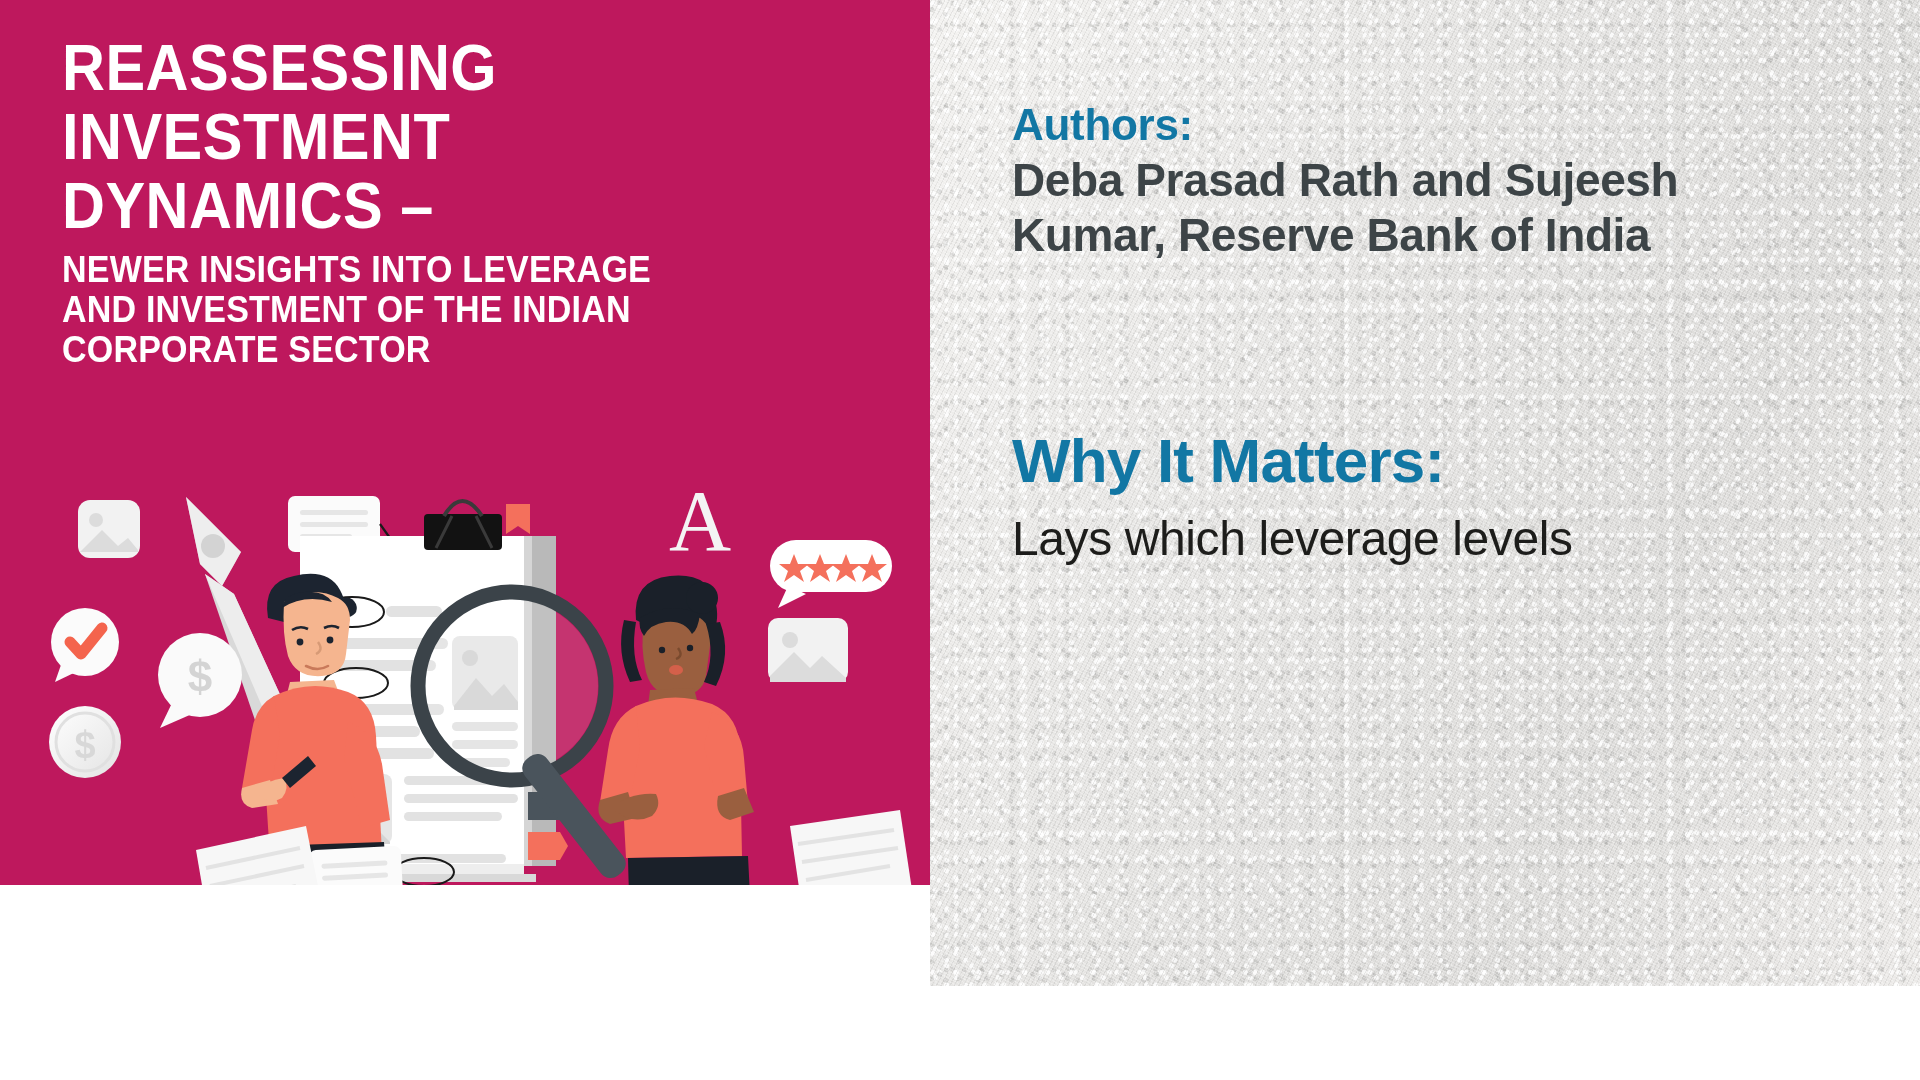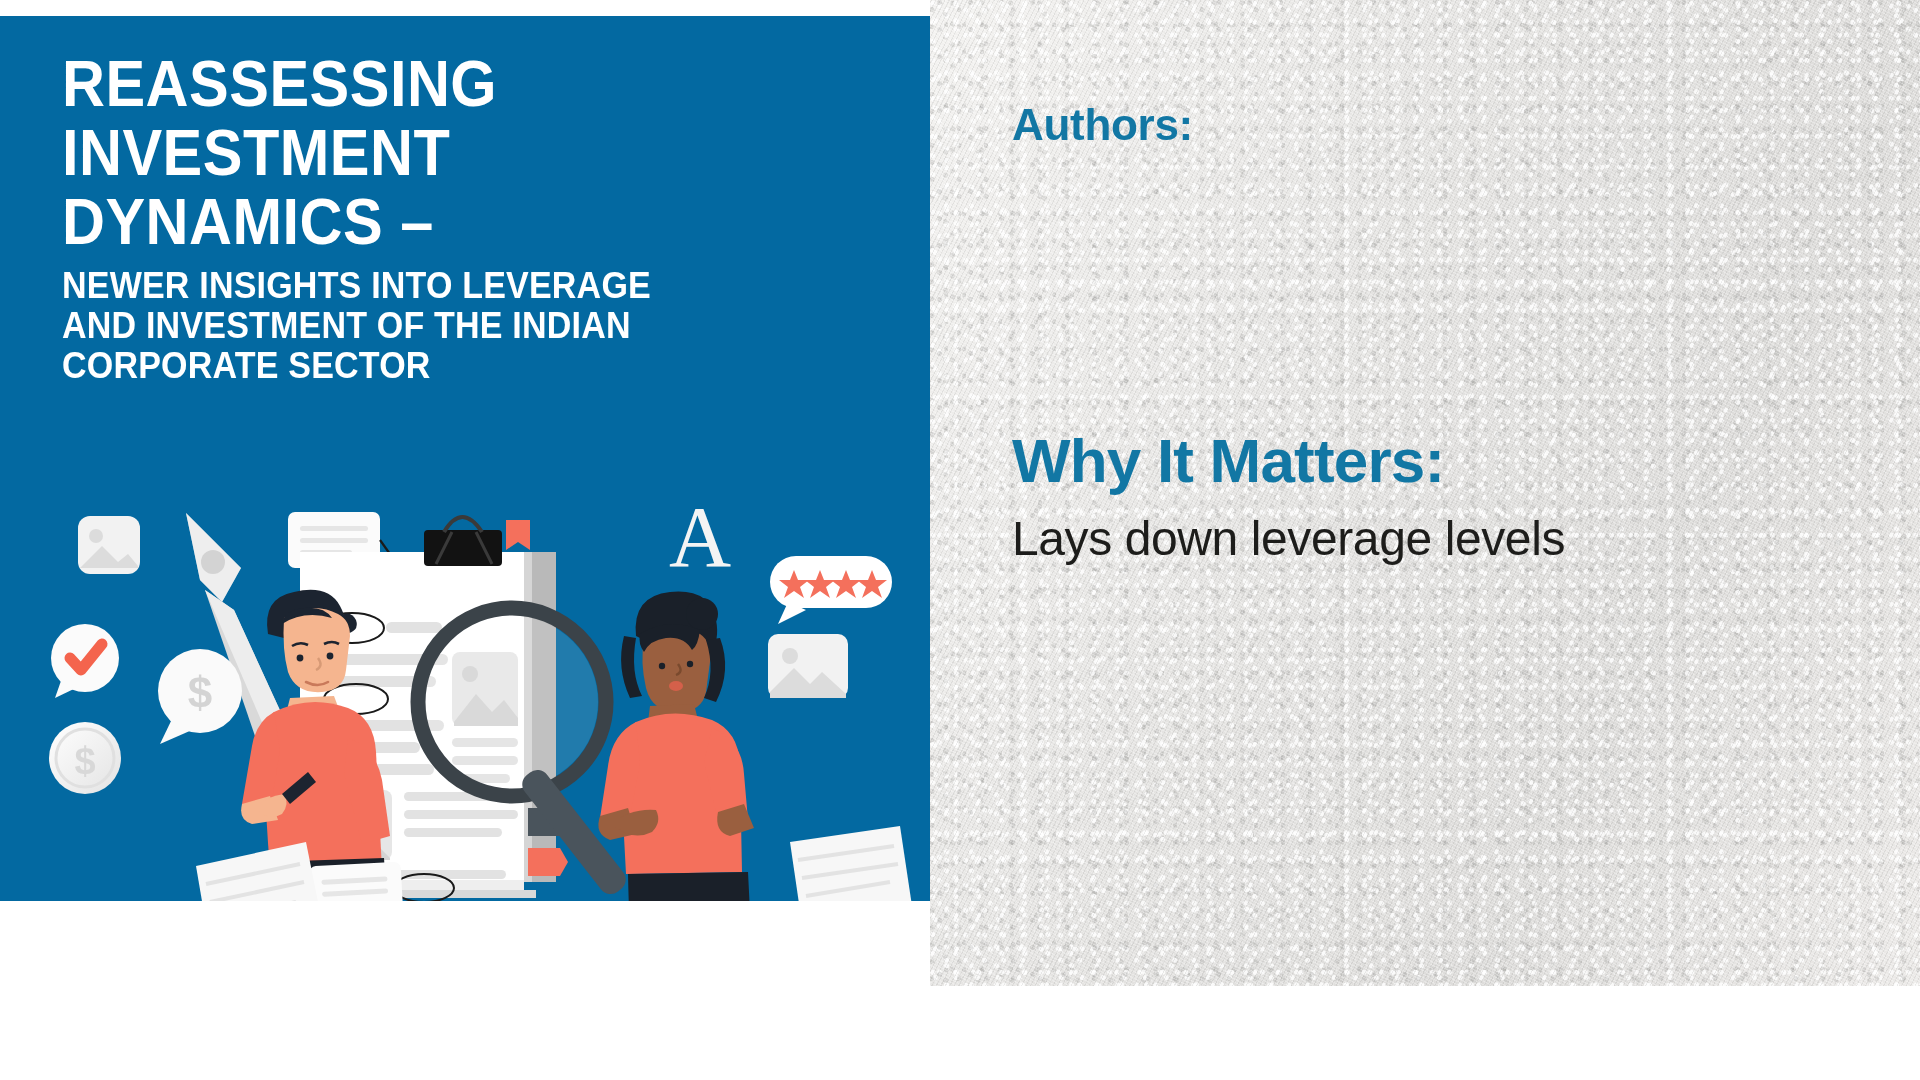--- a/index.html
+++ b/index.html
@@ -11,24 +11,23 @@
   .card {
     position:relative;
     width:1920px; height:1080px;
     display:flex;
   }
 
   
   .left-panel {
     position:relative;
     width:930px; height:885px;
-    background:#0369a1;
+    background:#be185d;
     overflow:hidden;
     flex:0 0 930px;
-    margin-top:16px;
   }
   .title-block {
     position:absolute;
     left:62px; top:38px;
     width:830px;
   }
   .title-main {
     font-family:"Liberation Sans", sans-serif;
     font-weight:bold;
     font-size:64px;
@@ -369,24 +368,28 @@
   </section>
 
   <section class="right-panel">
     <div class="paper-tex"></div>
     <div class="paper-noise"></div>
 
     <div class="rp-content">
 
       <div class="authors-wrap">
         <div class="authors-label">Authors:</div>
+        <div class="authors-names">
+          <span class="ln">Deba Prasad Rath and Sujeesh</span>
+          <span class="ln">Kumar, Reserve Bank of India</span>
+        </div>
       </div>
 
       <div class="wim-wrap">
         <div class="wim-head">Why It Matters:</div>
         <div class="wim-body">
-          <span class="ln">Lays down leverage levels</span>
+          <span class="ln">Lays which leverage levels</span>
         </div>
       </div>
 
     </div>
   </section>
 </div>
 
 </body></html>

